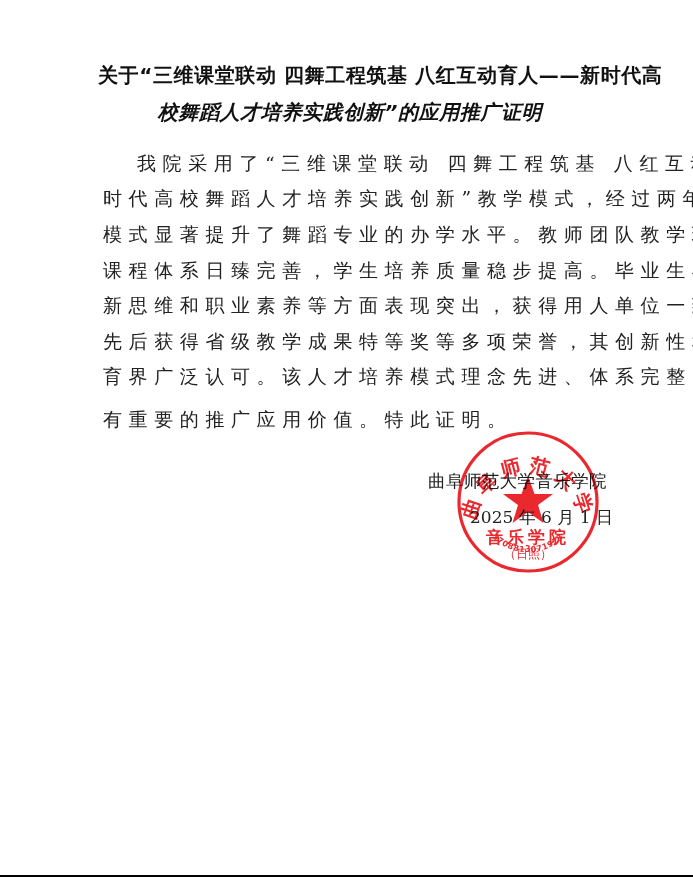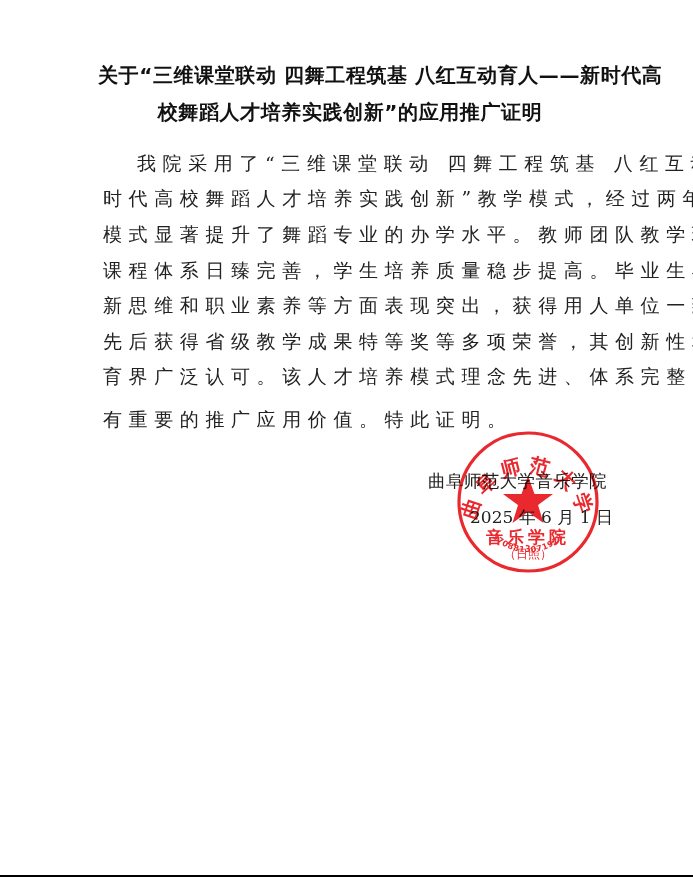--- a/index.html
+++ b/index.html
@@ -36,21 +36,21 @@
       width: 504px;
       text-align: center;
       font-family: "DejaVu Sans", "Liberation Sans", sans-serif;
       font-weight: bold;
       font-size: 20px;
       letter-spacing: 0.6px;
       color: #111111;
       white-space: nowrap;
     }
     .title.l1 { top: 62px; }
-    .title.l2 { top: 99px; }
+    .title.l2 { top: 99px; font-style: italic; }
 
     .body-line {
       position: absolute;
       left: 103px;
       width: 496px;
       font-size: 19px;
       letter-spacing: 6.6px;
       color: #222222;
       white-space: nowrap;
       line-height: 24px;

